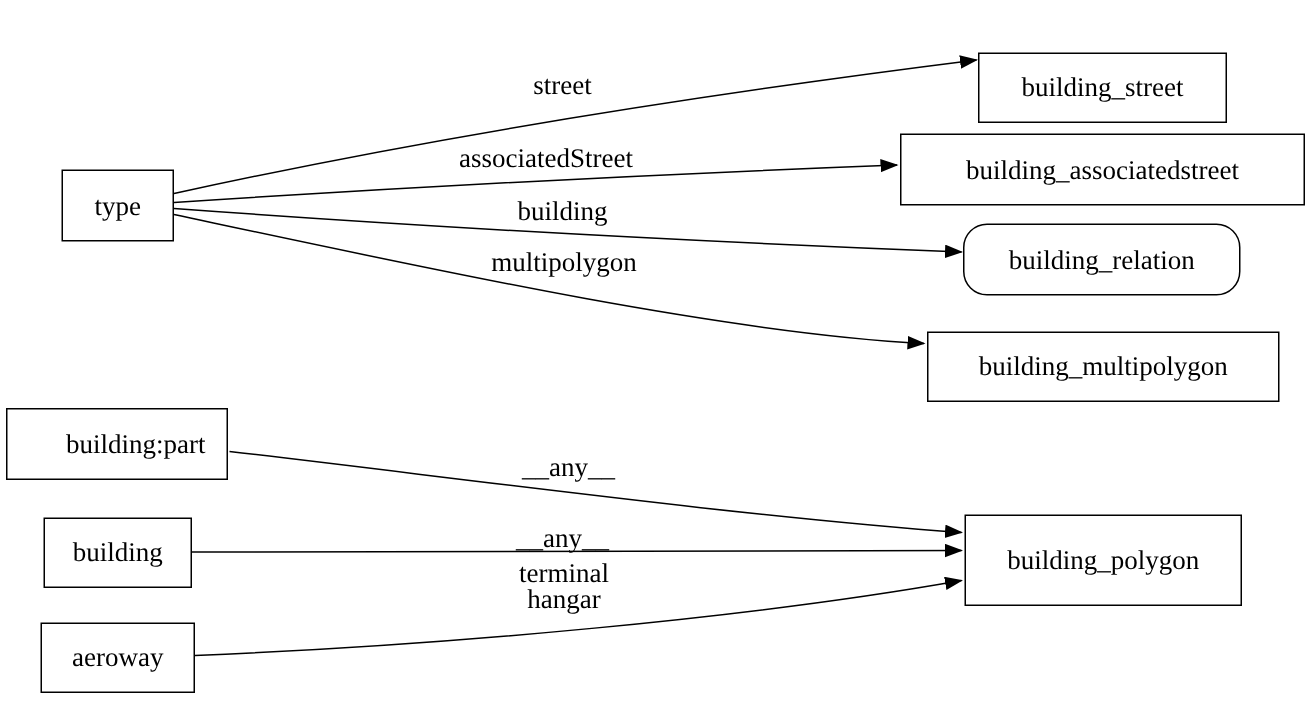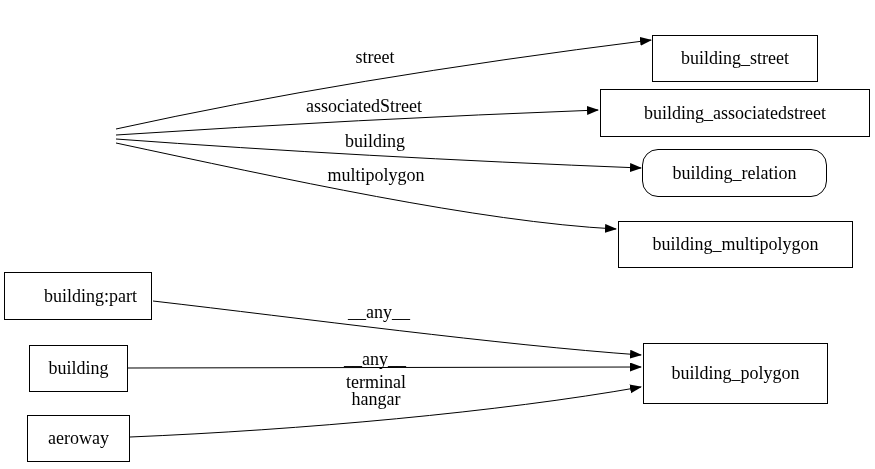--- a/index.html
+++ b/index.html
@@ -50,20 +50,23 @@
     </defs>
     <path d="M116,129 Q348,78 651,40" fill="none" stroke="#000000" stroke-width="1" marker-end="url(#arrow)"></path>
     <path d="M116,135 Q360,119 598,110" fill="none" stroke="#000000" stroke-width="1" marker-end="url(#arrow)"></path>
     <path d="M116,139 Q360,157 641,168" fill="none" stroke="#000000" stroke-width="1" marker-end="url(#arrow)"></path>
     <path d="M116,143 C280,178 480,222 616,229" fill="none" stroke="#000000" stroke-width="1" marker-end="url(#arrow)"></path>
     <path d="M153,301 C300,318 500,345 641,355" fill="none" stroke="#000000" stroke-width="1" marker-end="url(#arrow)"></path>
     <path d="M128,368 L641,367" fill="none" stroke="#000000" stroke-width="1" marker-end="url(#arrow)"></path>
     <path d="M130,437 C300,430 500,412 641,387" fill="none" stroke="#000000" stroke-width="1" marker-end="url(#arrow)"></path>
   </svg>
 
+  <div class="node" style="left:41px; top:113px; width:75px; height:48px;">
+    <span>type</span>
+  </div>
 
   <div class="node" style="left:652px; top:5px; width:166px; height:47px;margin-top:30px;">
     <span>building_street</span>
   </div>
 
   <div class="node" style="left:600px; top:78px; width:270px; height:48px;margin-top:11px;">
     <span>building_associatedstreet</span>
   </div>
 
   <div class="node" style="left:642px; top:149px; width:185px; height:48px;border-radius:16px;">

